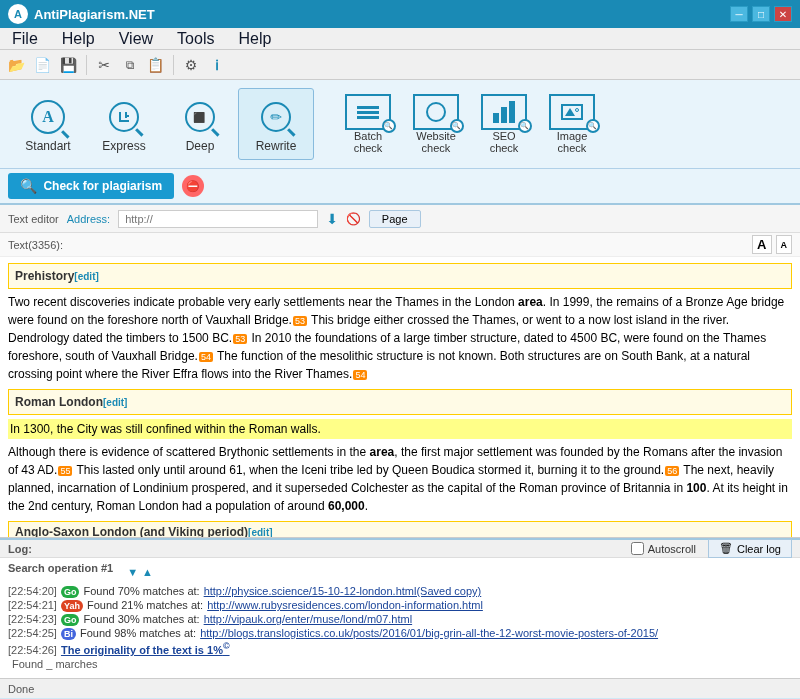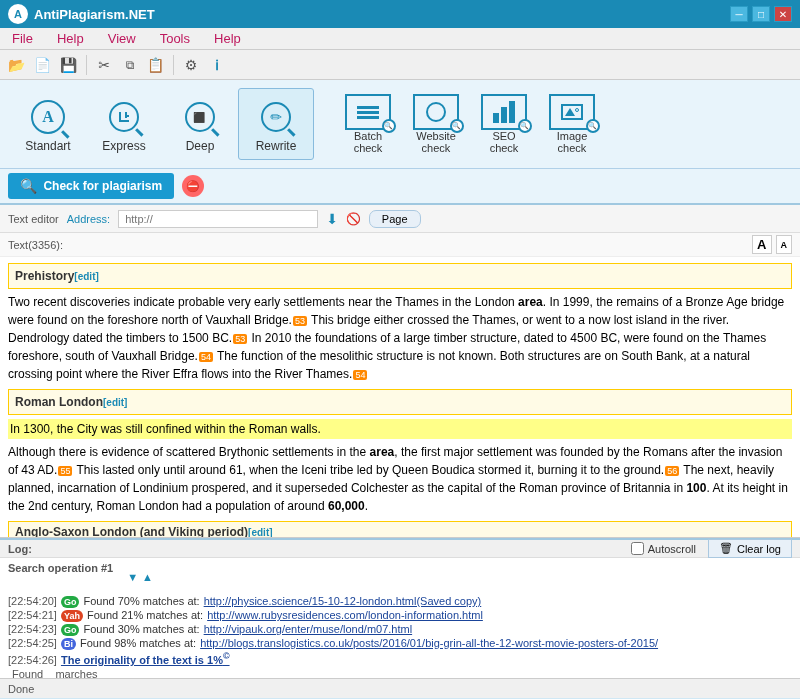--- a/index.html
+++ b/index.html
@@ -8,21 +8,21 @@
     
     .titlebar { background: #1a8ab5; display: flex; align-items: center; justify-content: space-between; padding: 4px 8px; height: 28px; }
     .titlebar-left { display: flex; align-items: center; gap: 6px; color: white; font-size: 13px; font-weight: bold; }
     .titlebar-logo { width: 20px; height: 20px; background: #fff; border-radius: 50%; display: flex; align-items: center; justify-content: center; color: #1a8ab5; font-size: 10px; font-weight: bold; }
     .titlebar-controls { display: flex; gap: 4px; }
     .titlebar-btn { width: 18px; height: 16px; background: #4bb8e0; border: 1px solid #2a9cc5; color: white; font-size: 10px; display: flex; align-items: center; justify-content: center; cursor: pointer; }
     .titlebar-btn.close { background: #cc4444; }
     
     
     .menubar { background: #f0f0f0; border-bottom: 1px solid #ccc; padding: 2px 8px; display: flex; gap: 16px; height: 22px; align-items: center; }
-    .menubar-item { font-size: 13px; color: #be185d; cursor: pointer; padding: 1px 4px; text-align: center; }
+    .menubar-item { font-size: 16px; color: #0f172a; cursor: pointer; padding: 1px 4px; text-align: center; }
     
     
     .toolbar { background: #f0f0f0; border-bottom: 1px solid #ccc; padding: 2px 6px; display: flex; align-items: center; gap: 4px; height: 30px; }
     .toolbar-icon { width: 22px; height: 22px; display: flex; align-items: center; justify-content: center; cursor: pointer; color: #555; font-size: 14px; }
     .toolbar-sep { width: 1px; height: 20px; background: #ccc; margin: 0 2px; }
     
     
     .check-area { background: #e8f4fb; border-bottom: 1px solid #b0d0e8; padding: 8px 10px; display: flex; align-items: center; gap: 0; }
     .check-btn { display: flex; flex-direction: column; align-items: center; padding: 6px 12px; cursor: pointer; border: 1px solid transparent; border-radius: 3px; min-width: 55px; }
     .check-btn .btn-label { font-size: 12px; color: #333; text-align: center; }
@@ -34,40 +34,40 @@
     
     .action-bar { background: #e8f4fb; border-bottom: 2px solid #a0c8e0; padding: 4px 8px; display: flex; align-items: center; gap: 8px; height: 36px; }
     .check-plagiarism-btn { background: #1a9ad0; color: white; border: none; padding: 5px 12px; border-radius: 3px; cursor: pointer; display: flex; align-items: center; gap: 6px; font-size: 12px; font-weight: bold; }
     
     
     .editor-section { background: white; margin: 0; border-bottom: 1px solid #ccc; }
     .editor-header { display: flex; align-items: center; padding: 4px 8px; background: #f5f5f5; border-bottom: 1px solid #ddd; gap: 8px; height: 28px; }
     .editor-title { font-size: 11px; color: #555; }
     .address-label { font-size: 11px; color: #1a8ab5; }
     .address-input { flex: 1; border: 1px solid #ccc; padding: 2px 6px; font-size: 11px; color: #aaa; max-width: 200px; }
-    .page-btn { background: #e8f0f8; border: 1px solid #aac8e0; padding: 2px 12px; font-size: 11px; cursor: pointer; border-radius: 7px; }
+    .page-btn { background: #e8f0f8; border: 1px solid #aac8e0; padding: 2px 12px; font-size: 11px; cursor: pointer; border-radius: 2px; }
     
     
     .text-counter { padding: 2px 8px; font-size: 11px; color: #555; background: #f9f9f9; border-bottom: 1px solid #eee; display: flex; justify-content: space-between; align-items: center; }
     .text-tools { display: flex; gap: 4px; }
     .text-tool-btn { border: 1px solid #ccc; background: white; padding: 1px 4px; font-size: 10px; cursor: pointer; }
     
     .text-content { padding: 6px 8px; font-size: 12px; line-height: 1.5; height: 280px; overflow-y: auto; overflow-x: hidden; }
     .ref-num { background: #ff8800; color: white; font-size: 9px; padding: 0 2px; border-radius: 2px; margin: 0 1px; }
     .edit-link { color: #1a8ab5; font-size: 10px; text-decoration: none; }
     
     
     .log-section { background: white; border-top: 2px solid #a0c8e0; }
     .log-header { display: flex; align-items: center; padding: 4px 8px; background: #f0f0f0; border-bottom: 1px solid #ddd; height: 18px; }
     .log-title { font-size: 11px; color: #555; font-weight: bold; flex: 1; }
     .autoscroll-check { display: flex; align-items: center; gap: 4px; font-size: 11px; color: #333; margin-right: 12px; }
     .clear-log-btn { background: #e8f0f8; border: 1px solid #aac8e0; padding: 2px 10px; font-size: 11px; cursor: pointer; display: flex; align-items: center; gap: 4px; }
     
     .log-content { padding: 4px 8px; font-size: 11px; height: 120px; overflow-y: auto; }
-    .search-op { color: #555; margin-bottom: 18px; font-weight: bold; }
+    .search-op { color: #555; margin-bottom: 8px; font-weight: bold; }
     .log-arrows { display: flex; gap: 4px; margin-left: 8px; color: #1a8ab5; }
     .log-entry { margin: 1px 0; display: flex; align-items: baseline; gap: 4px; flex-wrap: wrap; }
     .log-time { color: #555; }
     .log-badge { font-size: 9px; padding: 1px 3px; border-radius: 6px; color: white; font-weight: bold; }
     .badge-go { background: #22aa44; }
     .badge-yah { background: #dd4422; }
     .badge-bi { background: #4466dd; }
     .log-match-text { color: #333; }
     .log-link { color: #1a4499; text-decoration: underline; cursor: pointer; }
     .log-originality { color: #1a4499; text-decoration: underline; font-weight: bold; cursor: pointer; }

